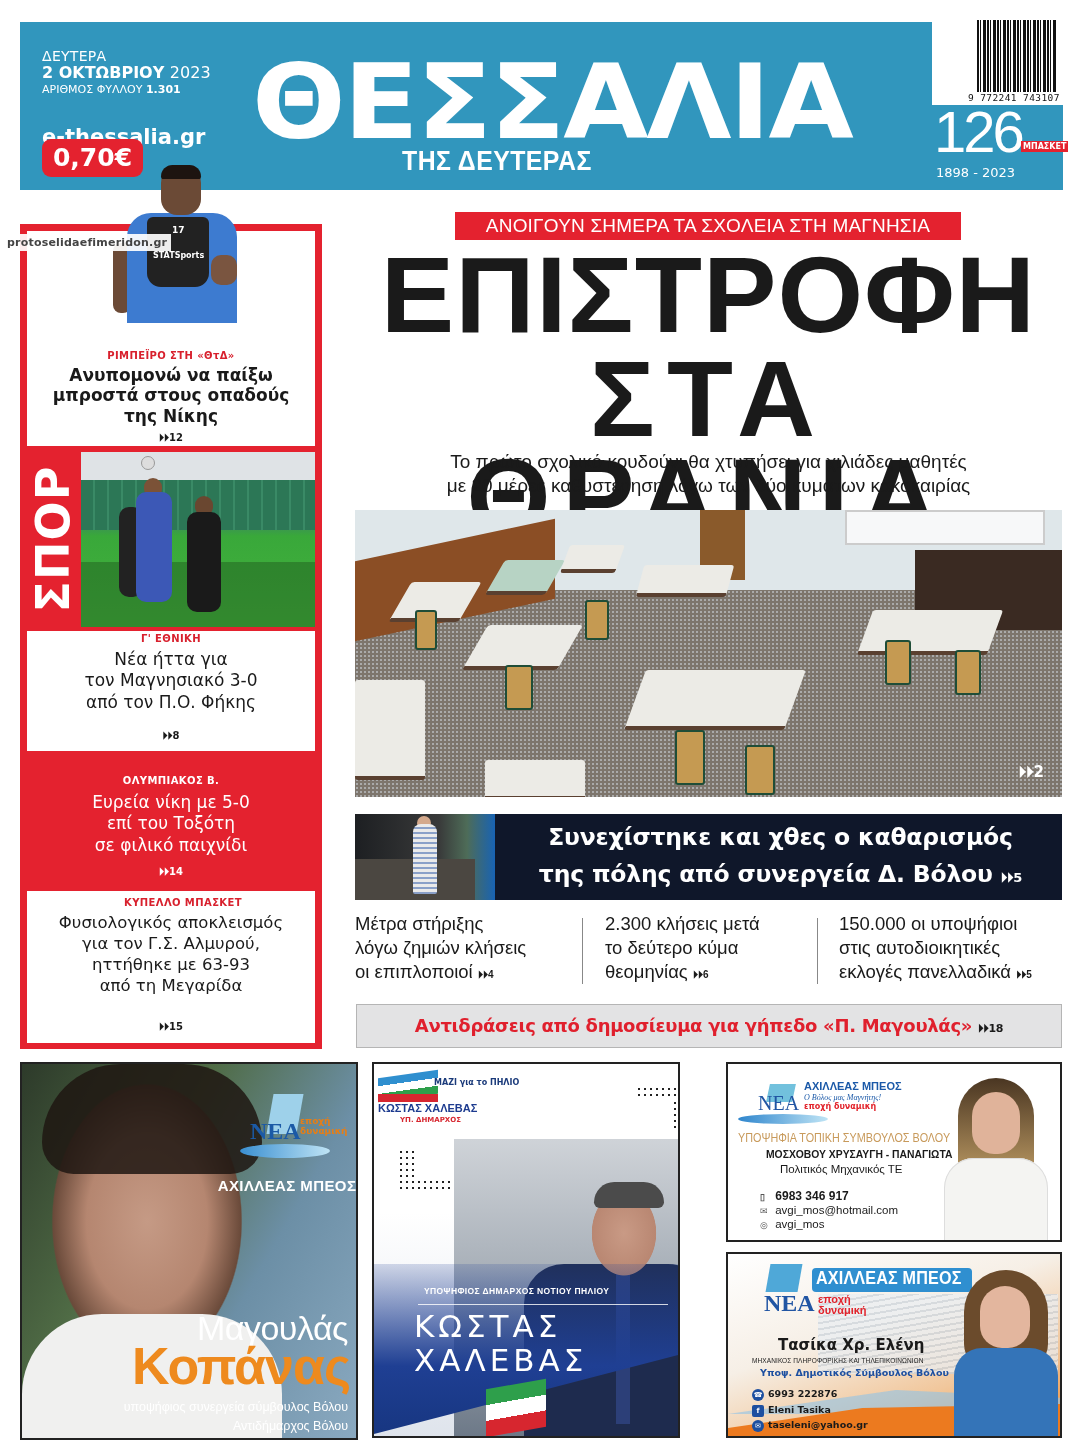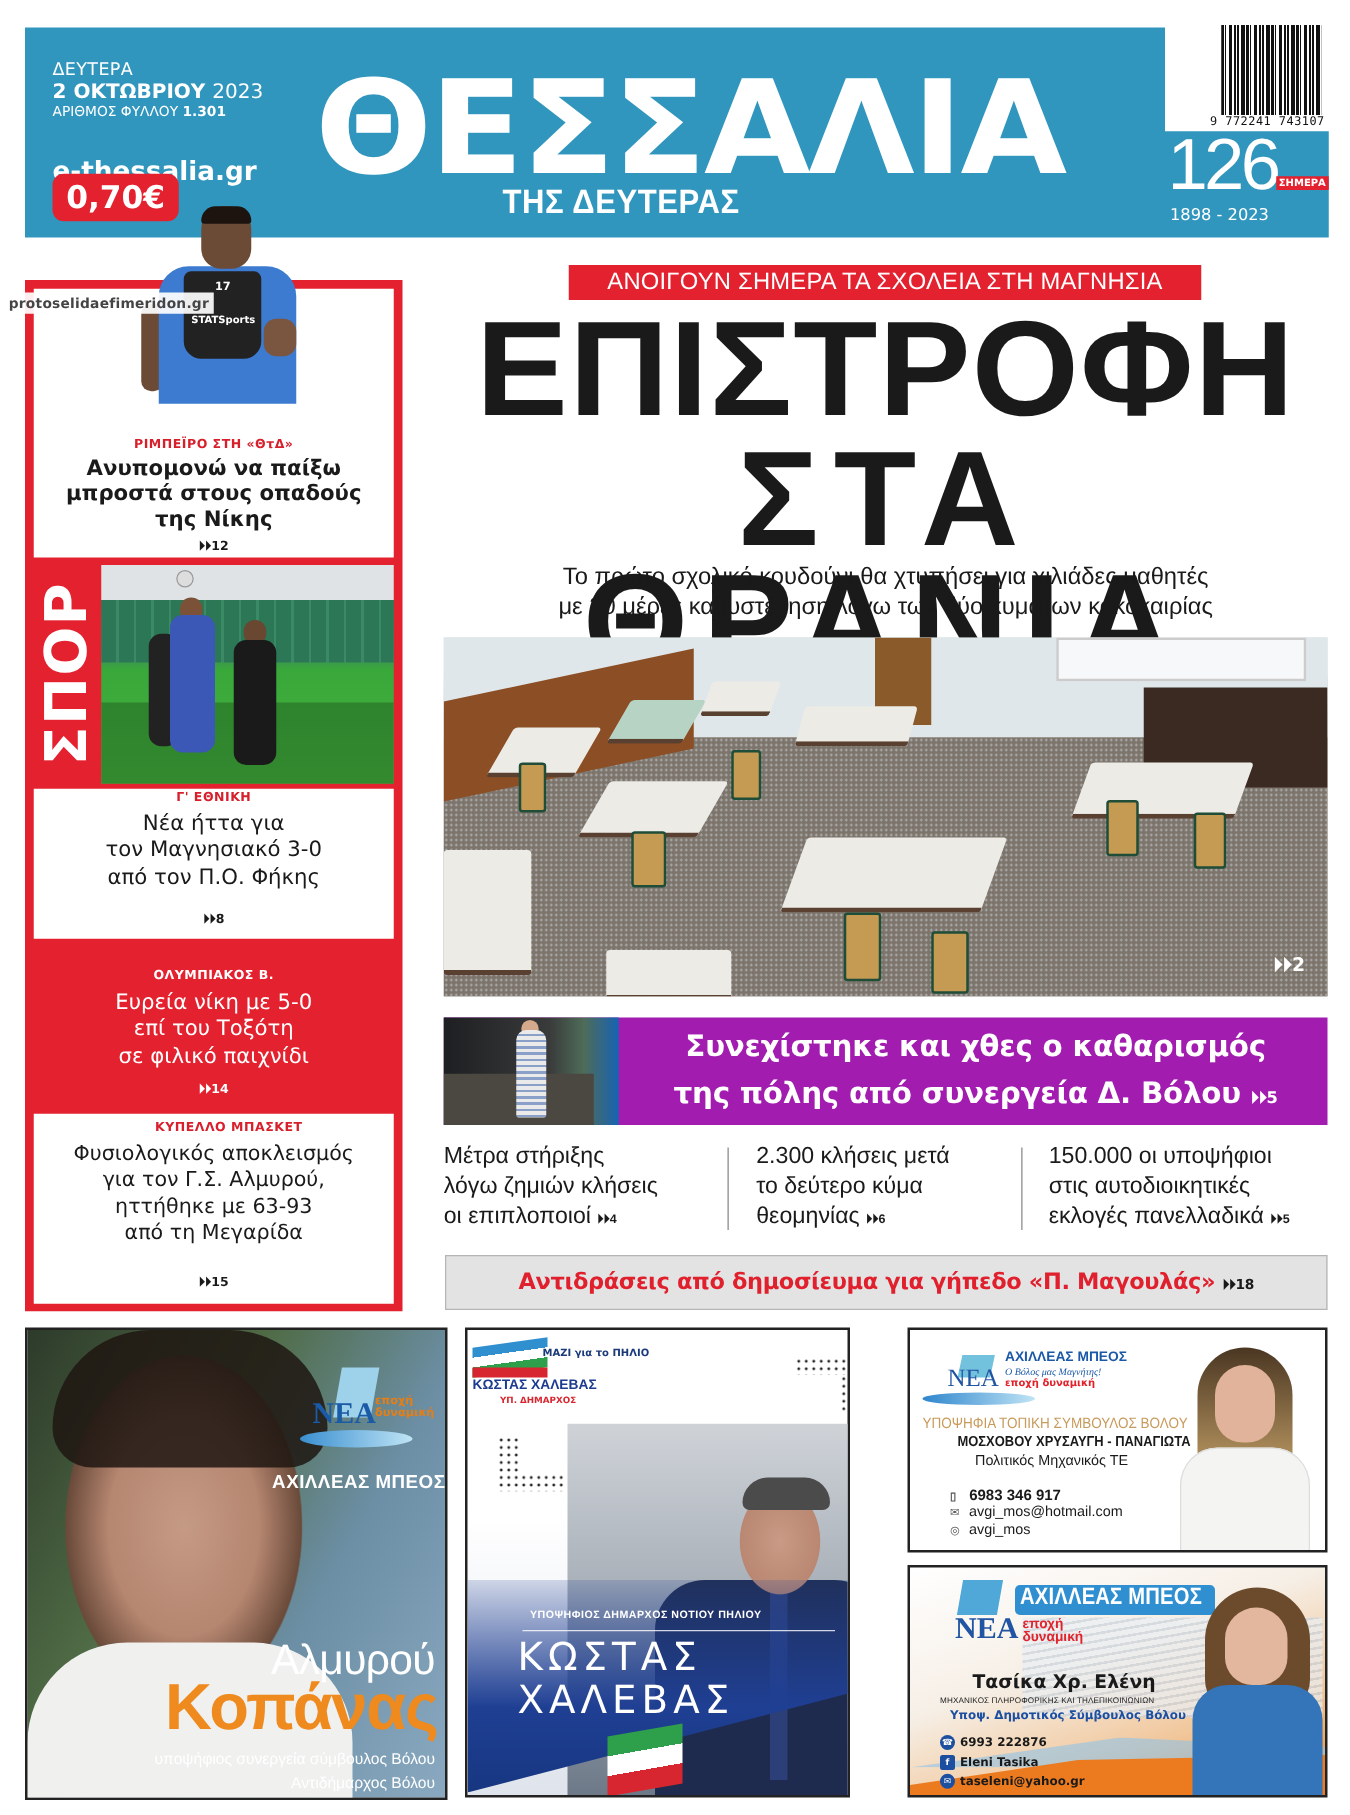--- a/index.html
+++ b/index.html
@@ -88,21 +88,21 @@
   .floor { position: absolute; left: 0; top: 80px; width: 100%; height: 210px; background: radial-gradient(#aaa 1px, transparent 1px) 0 0/4px 4px, #7d756c; }
   .wall { position: absolute; left: 0; top: 0; width: 100%; height: 80px; background: #dfe7ea; }
   .cabinet { position: absolute; left: 0; top: 30px; width: 200px; height: 80px; background: #8b4e25; transform: skewY(-12deg); }
   .board { position: absolute; left: 490px; top: 0; width: 200px; height: 35px; background: #f7f8f9; border: 2px solid #ccc; }
   .shelf { position: absolute; left: 345px; top: 0; width: 45px; height: 70px; background: #8a5a2b; }
   .tdesk { position: absolute; left: 560px; top: 40px; width: 147px; height: 80px; background: #3a2a22; }
   .desk { position: absolute; background: #ecebe6; border-bottom: 4px solid #5a4030; border-radius: 3px; }
   .chair { position: absolute; background: #c59a52; border: 2px solid #1f4d37; border-radius: 3px; }
   .photo-ref { position: absolute; right: 18px; bottom: 16px; color: #fff; font-size: 15px; font-weight: bold; }
 
-  .blue-banner { position: absolute; left: 355px; top: 814px; width: 707px; height: 86px; background: #a21caf; }
+  .blue-banner { position: absolute; left: 355px; top: 814px; width: 707px; height: 86px; background: #0f172a; }
   .bb-photo { position: absolute; left: 0; top: 0; width: 140px; height: 86px; overflow: hidden; background: linear-gradient(90deg,#1d1f22 0,#393a3a 60%,#4e6c58 80%,#1863b3 100%); }
   .bb-road { position: absolute; left: 0; top: 45px; width: 120px; height: 41px; background: #4b4741; }
   .bb-man { position: absolute; left: 58px; top: 10px; width: 24px; height: 70px; background: repeating-linear-gradient(180deg,#eaeaea 0 3px,#8aa0c8 3px 5px); border-radius: 8px 8px 2px 2px; }
   .bb-manh { position: absolute; left: 62px; top: 2px; width: 14px; height: 14px; background: #d4a98c; border-radius: 7px; }
   .bb-text { position: absolute; left: 148px; top: 5px; width: 555px; color: #fff; font-family: "DejaVu Sans", sans-serif; font-weight: bold; font-size: 23.5px; line-height: 37px; text-align: center; letter-spacing: -0.2px; }
   .bb-ref { font-size: 13px; }
 
   .briefs { position: absolute; left: 355px; top: 912px; width: 707px; height: 80px; }
   .brief { position: absolute; top: 0; font-family: "Liberation Sans", sans-serif; font-size: 18.5px; line-height: 24px; color: #1a1a1a; }
   .brief .ref { font-size: 10px; font-weight: bold; }
@@ -211,21 +211,21 @@
   <div class="mh-sub">ΤΗΣ ΔΕΥΤΕΡΑΣ</div>
 </div>
 
 <div class="barcode-box">
   <div class="barcode"></div>
 
   <div class="barcode-num">9 772241 743107</div>
 </div>
 <div class="anniv">
   <div class="anniv-num">126</div>
-  <div class="anniv-xronia">ΣΗΜΕΡΑ</div>
+  <div class="anniv-xronia">ΜΠΑΣΚΕΤ</div>
   <div class="anniv-years">1898 - 2023</div>
 </div>
 
 <div class="watermark">protoselidaefimeridon.gr</div>
 
 <div class="sidebar">
   <div class="sb-box sb1">
     <div class="sb-player">
       <div class="p-arm"></div>
       <div class="p-body"></div>
@@ -365,21 +365,21 @@
   <div class="ad1-face"></div>
   <div class="ad1-hair" style="opacity:0.85;"></div>
   <div class="ad1-shirt"></div>
   <div class="ad1-logo">
     <div class="sail"></div>
     <div class="wave"></div>
     <div class="nea">ΝΕΑ</div>
     <div class="epoxi">εποχή δυναμική</div>
   </div>
   <div class="ad1-party">ΑΧΙΛΛΕΑΣ ΜΠΕΟΣ</div>
-  <div class="ad1-first">Αλμυρού</div>
+  <div class="ad1-first">Μαγουλάς</div>
   <div class="ad1-last">Κοπάνας</div>
   <div class="ad1-l1">υποψήφιος συνεργεία σύμβουλος Βόλου</div>
   <div class="ad1-l2">Αντιδήμαρχος Βόλου</div>
 </div>
 
 <div class="ad ad2">
   <div class="ad2-bg"></div>
   <div class="ad2-suit"></div>
   <div class="ad2-tie"></div>
   <div class="ad2-man"></div>

